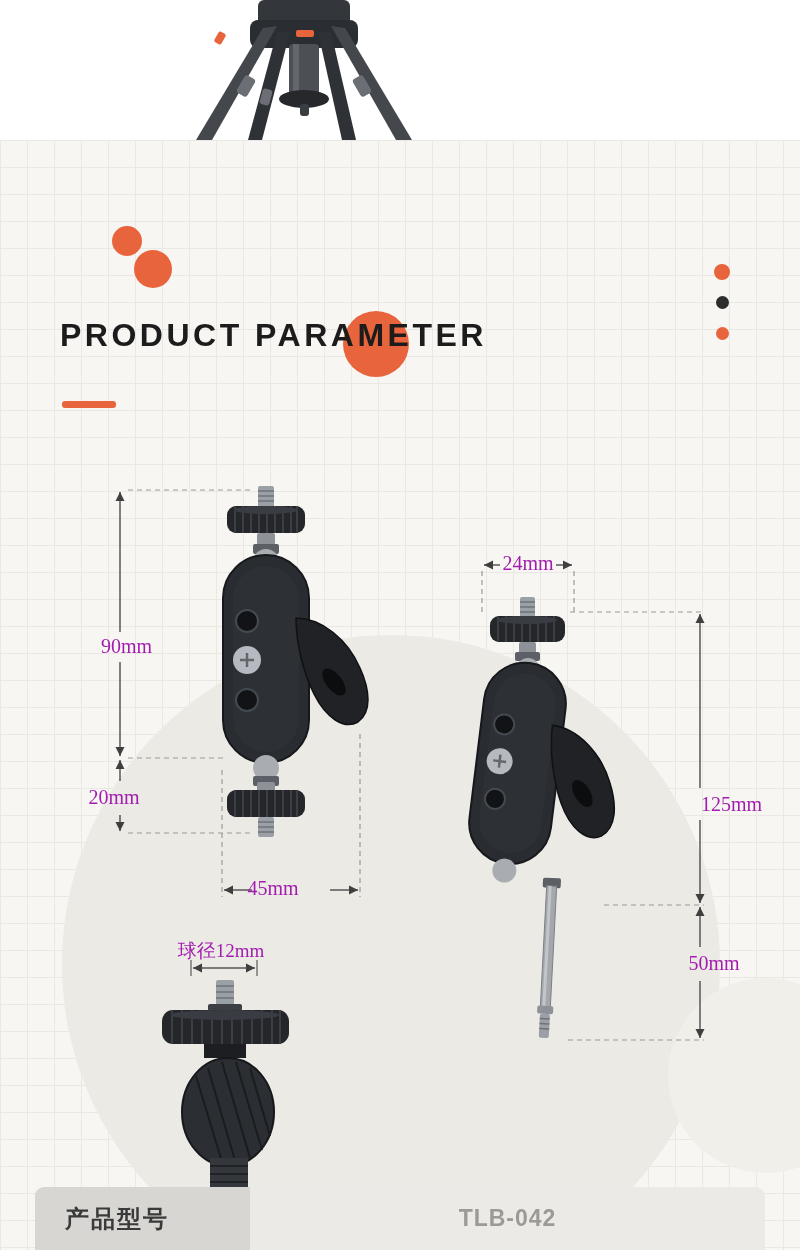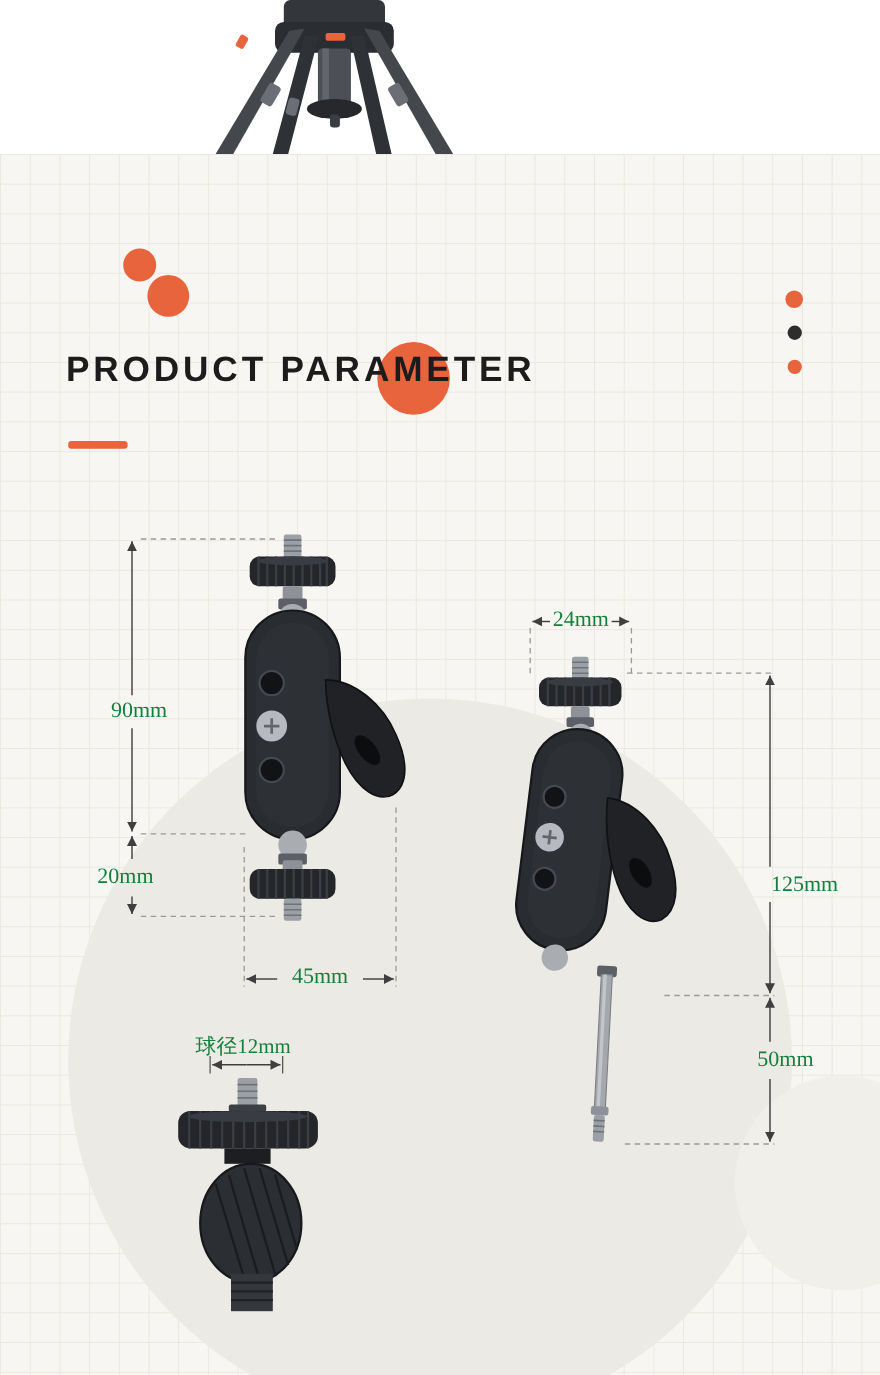--- a/index.html
+++ b/index.html
@@ -39,21 +39,21 @@
     font-size:32px; font-weight:700; letter-spacing:3.5px; color:#1c1c1c;
   }
   .accent-dash {
     position:absolute; left:62px; top:401px; width:54px; height:7px;
     background:#E8643C; border-radius:3px; z-index:3;
   }
   
   .scene { position:absolute; top:0; left:0; z-index:2; }
   .dim {
     position:absolute; z-index:3; text-align:center;
-    font-family:"Liberation Serif", serif; font-size:20px; color:#15803d;
+    font-family:"Liberation Serif", serif; font-size:20px; color:#a21caf;
   }
   .dim-ball { font-size:19px; }
   
   .spec-row {
     position:absolute; left:35px; top:1187px; width:730px; height:63px;
     display:flex; z-index:4; border-radius:9px 9px 0 0; overflow:hidden;
   }
   .spec-label {
     width:215px; background:#d7d6d3; display:flex; align-items:center;
     padding-left:30px; box-sizing:border-box;
@@ -219,20 +219,28 @@
 
       <line x1="224" y1="968" x2="193" y2="968" marker-end="url(#arrow)"></line>
       <line x1="224" y1="968" x2="255" y2="968" marker-end="url(#arrow)"></line>
       <line x1="191" y1="960" x2="191" y2="976" stroke-width="1"></line>
       <line x1="257" y1="960" x2="257" y2="976" stroke-width="1"></line>
     </g>
   </svg>
 
   <span class="dim" style="left:84px; top:635px; width:68px;text-align:right;">90mm</span>
   <span class="dim" style="left:80px; top:786px; width:68px;">20mm</span>
-  <span class="dim" style="left:255px; top:877px; width:72px;">45mm</span>
+  <span class="dim" style="left:237px; top:877px; width:72px;">45mm</span>
   <span class="dim" style="left:494px; top:552px; width:68px;">24mm</span>
   <span class="dim" style="left:686px; top:793px; width:76px;text-align:right;">125mm</span>
   <span class="dim" style="left:682px; top:952px; width:64px;">50mm</span>
   <span class="dim dim-ball" style="left:166px; top:938px; width:110px;">球径12mm</span>
 
+  <div class="spec-row">
+    <div class="spec-label">
+      <span>产品型号</span>
+    </div>
+    <div class="spec-value">
+      <span>TLB-042</span>
+    </div>
+  </div>
 
 </div>
 
 </body></html>

